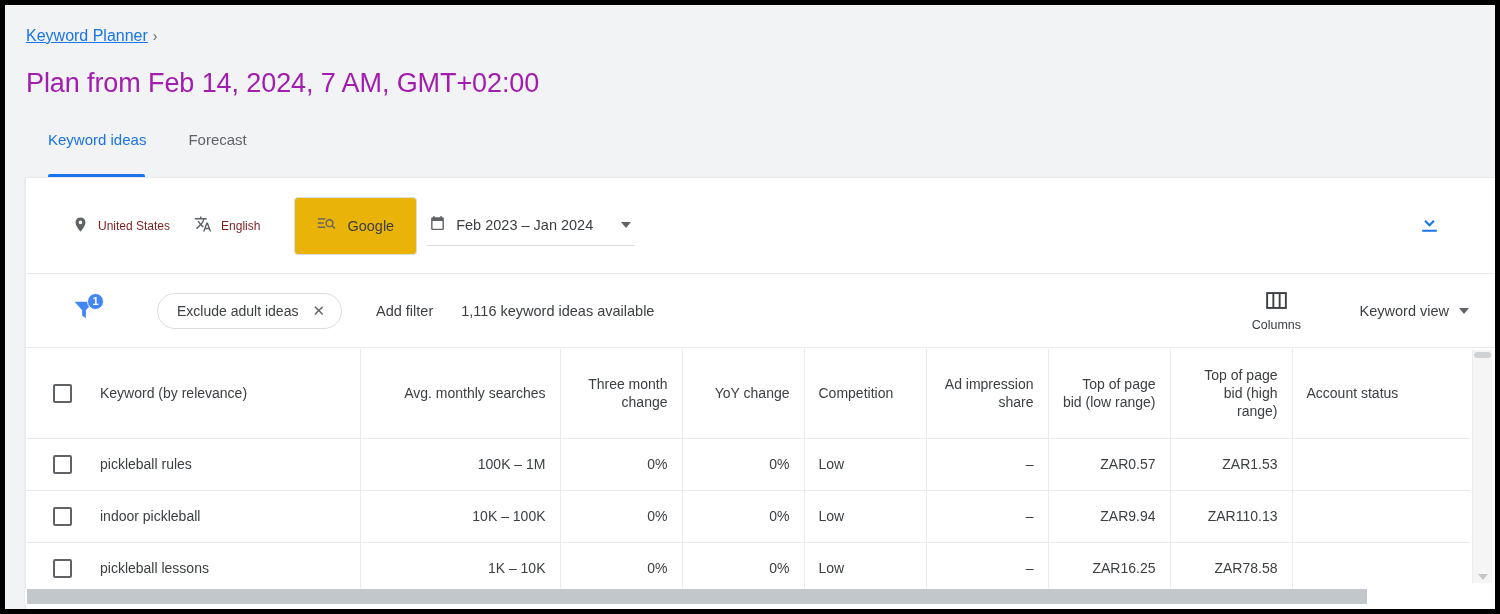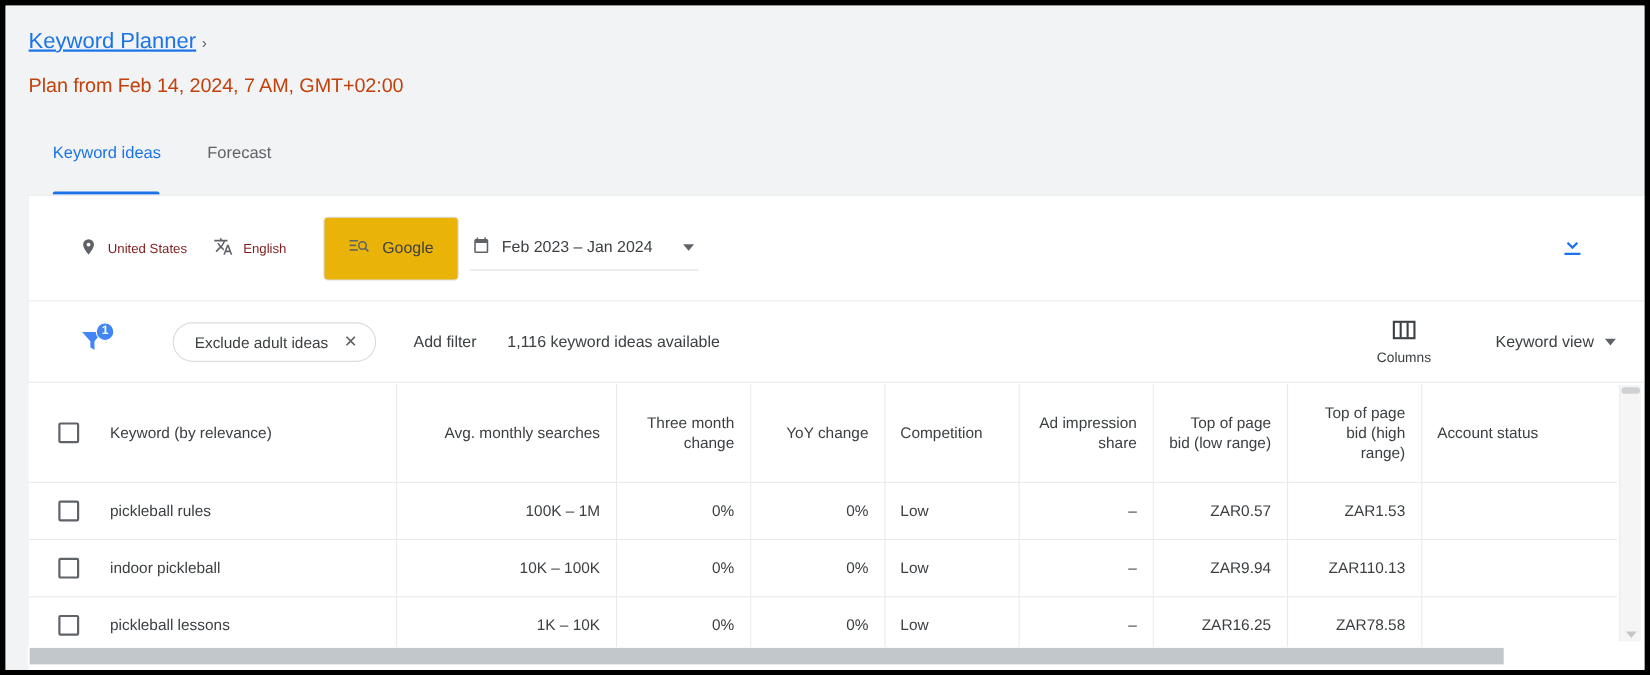--- a/index.html
+++ b/index.html
@@ -23,28 +23,28 @@
   }
 
   
   .breadcrumb {
     position: absolute; left: 21px; top: 22px;
     display: flex; align-items: center; gap: 5px;
     font-size: 14.5px;
   }
   .breadcrumb a {
     color: #1a73e8; 
-    font-size: 20px;
+    font-size: 16px;
   }
   .breadcrumb .chev { color: #5f6368; font-size: 14px; line-height: 1; }
 
   
   .page-title {
     position: absolute; left: 21px; top: 63px;
-    font-size: 18px; color: #c2410c; font-weight: 400;
+    font-size: 27px; color: #a21caf; font-weight: 400;
     letter-spacing: -0.1px;
   }
 
   
   .tabs {
     position: absolute; left: 21px; top: 126px;
     display: flex; align-items: flex-end; gap: 0;
     height: 46px;
   }
   .tab {

